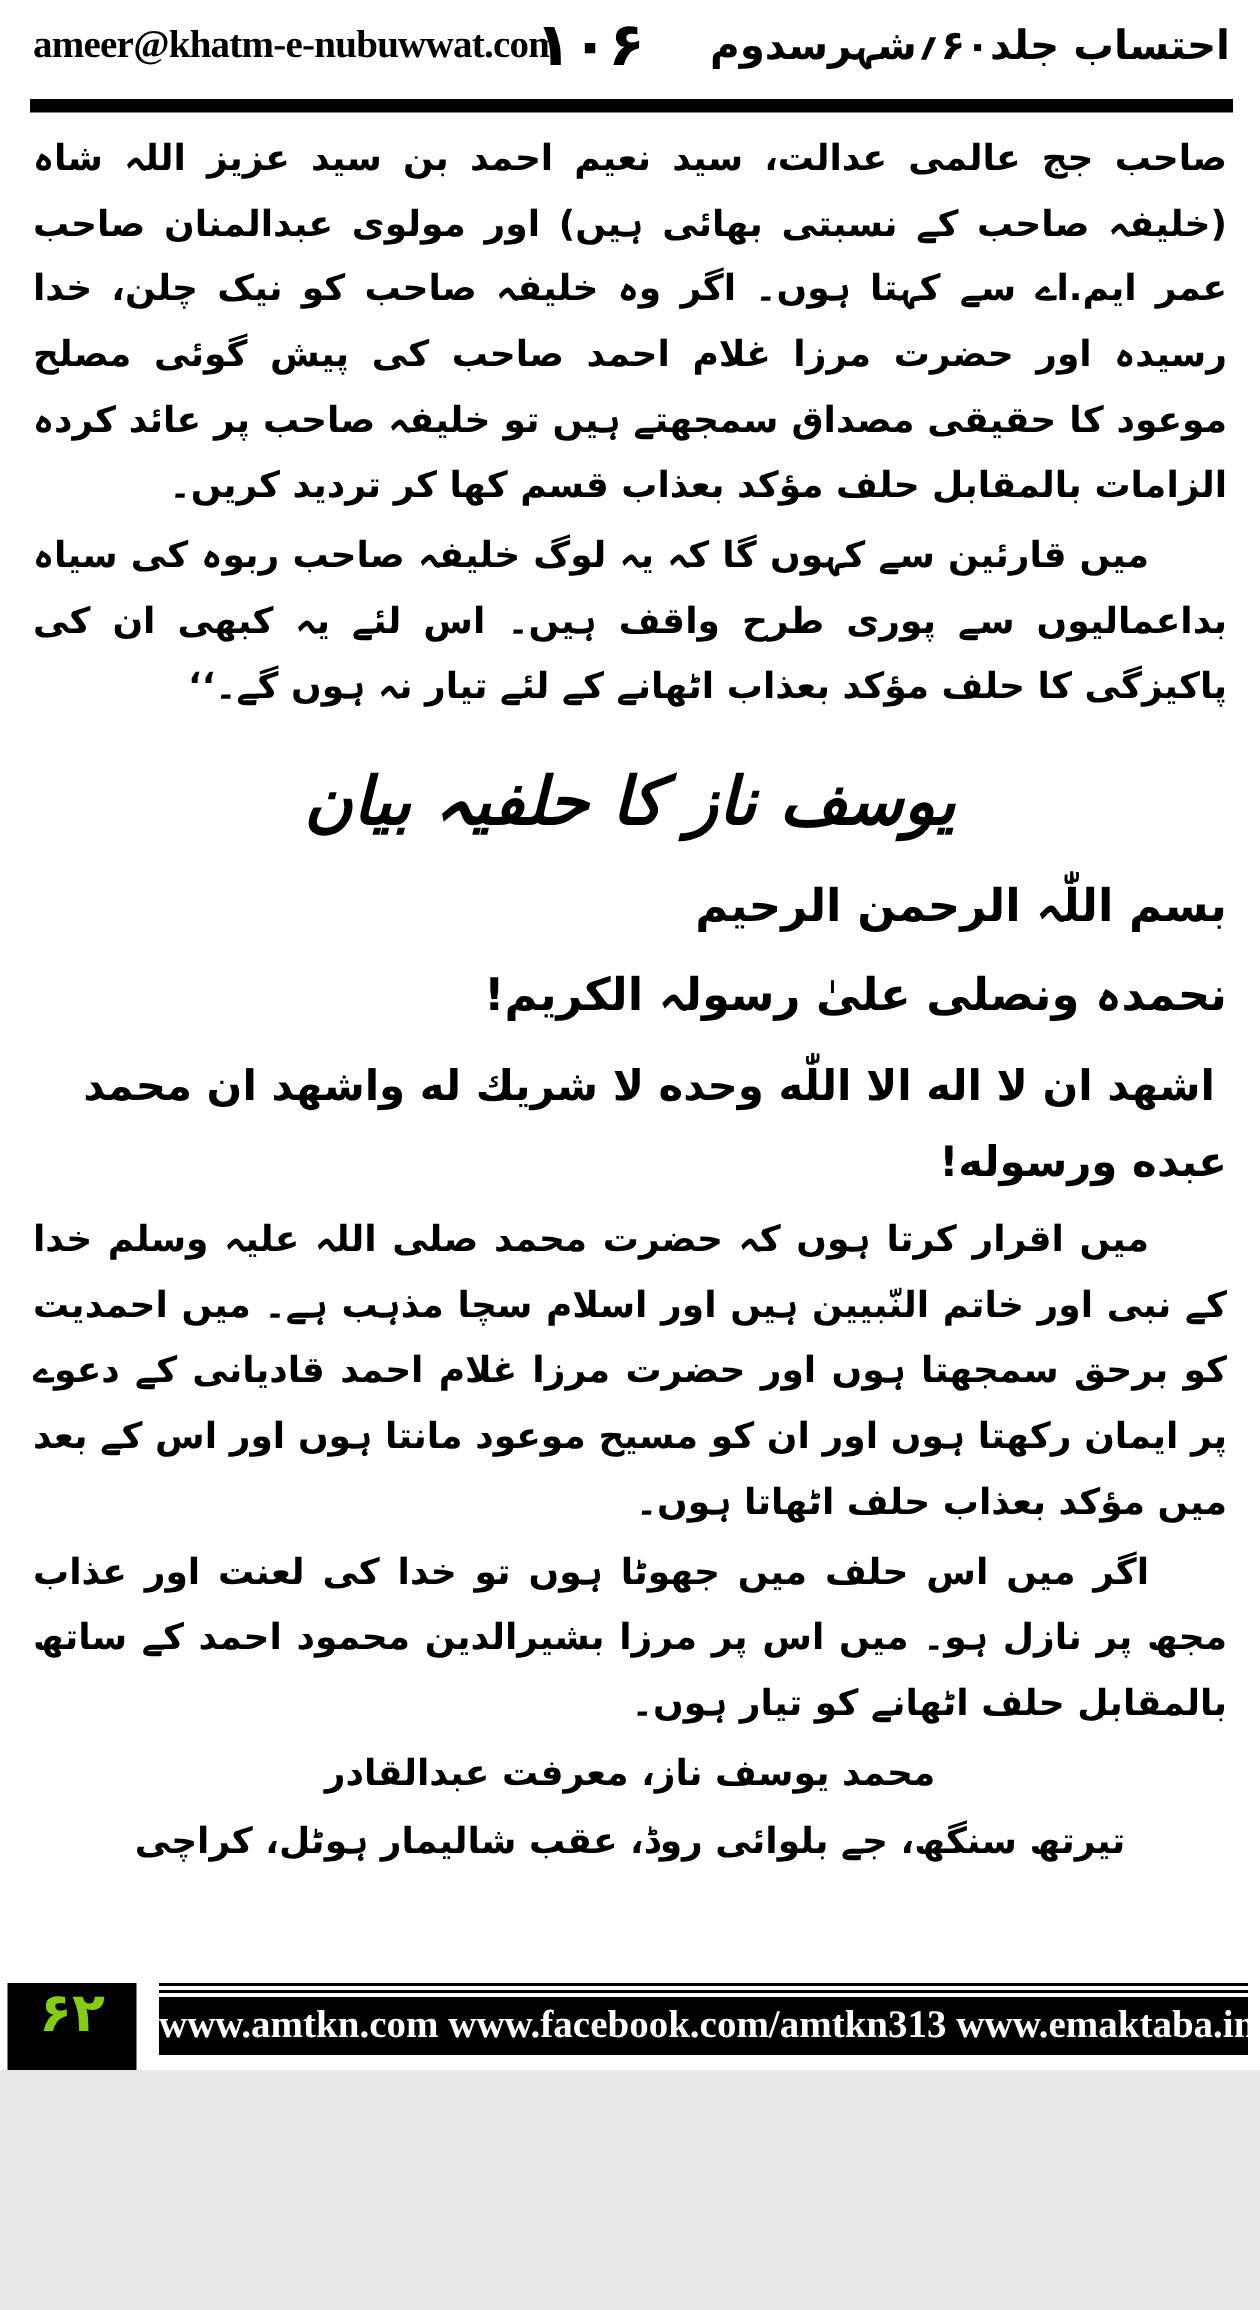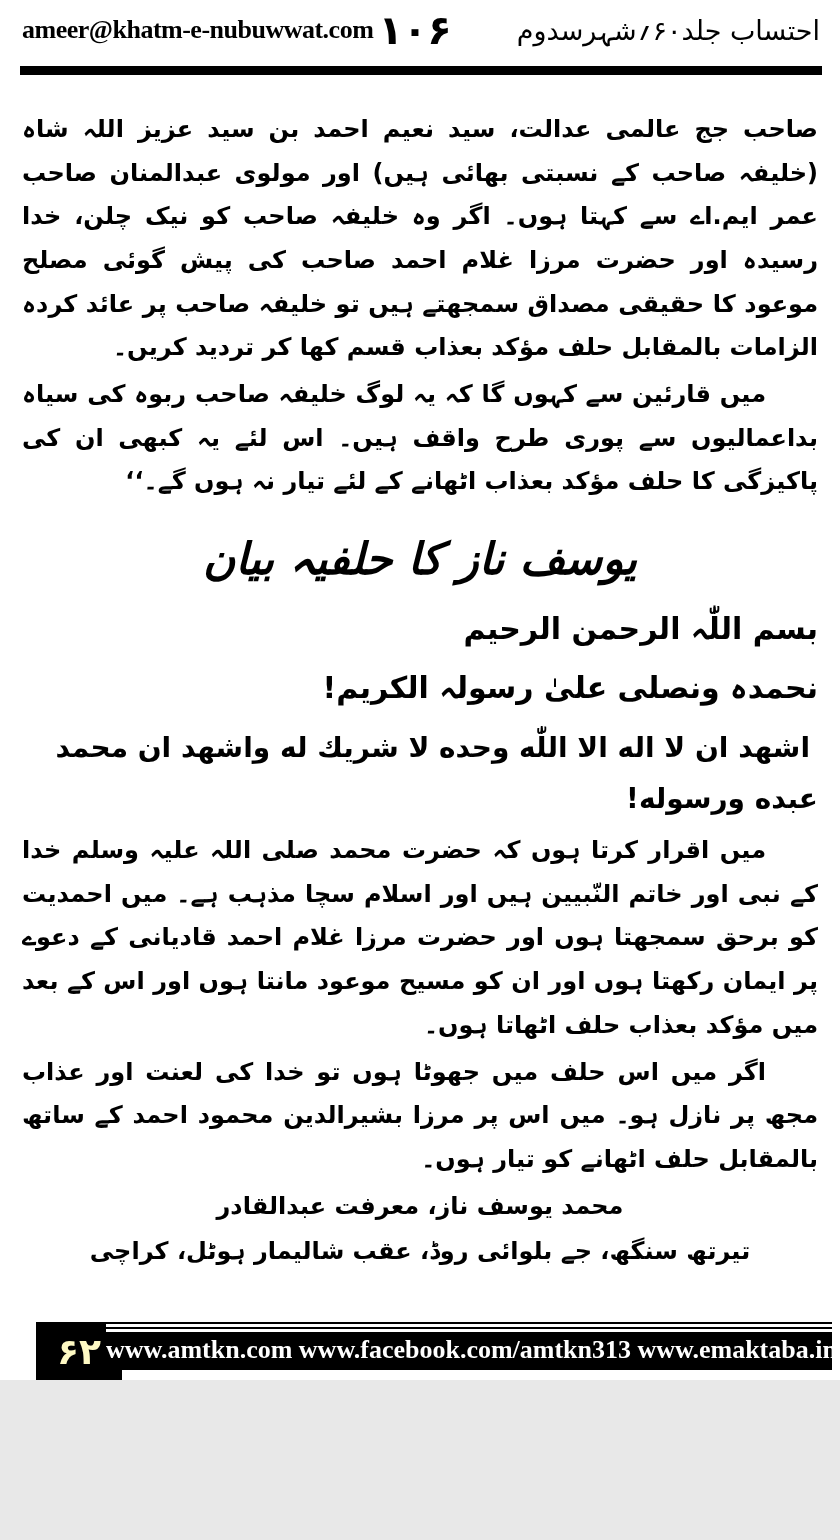--- a/index.html
+++ b/index.html
@@ -29,41 +29,40 @@
   }
   .header-page-number {
     font-weight: bold;
     font-size: 40px;
     line-height: 1;
     direction: rtl;
     transform: translateX(-30px);
   }
   .header-title {
     direction: rtl;
-    font-weight: normal;
+    font-weight: bold;
     font-size: 27px;
     white-space: nowrap;
   }
   .top-rule {
     position: absolute;
     top: 66px; left: 20px; right: 18px;
     height: 9px;
     background: #000;
   }
   
   .content {
     position: absolute;
     top: 84px; left: 22px; right: 22px; bottom: 82px;
     direction: rtl;
     font-weight: bold;
     font-size: 24px;
     line-height: 1.82;
     text-align: justify;
     overflow: hidden;
-    margin-top: 24px;
   }
   .para { margin: 0 0 3px 0; }
   .indent { text-indent: 52px; }
   .heading {
     text-align: center;
     font-size: 44px;
     line-height: 1.5;
     margin: 22px 0 10px 0;
     text-indent: 0;
     font-style: italic;
@@ -81,26 +80,26 @@
     margin: 8px 0 4px 0;
   }
   .signature {
     text-align: center;
     margin: 2px 0;
     text-indent: 0;
   }
   
   .footer-page-box {
     position: absolute;
-    left: 36px; bottom: 0;
+    left: 5px; bottom: 0;
     width: 86px; height: 58px;
     background: #000;
-    color: #fef9c3;
+    color: #84cc16;
     display: flex;
-    align-items: center;
+    align-items: flex-start;
     justify-content: center;
     font-weight: bold;
     font-size: 36px;
     direction: rtl;
   }
   .footer-bar {
     position: absolute;
     left: 106px; right: 8px; bottom: 10px;
     height: 48px;
     background: #000;

